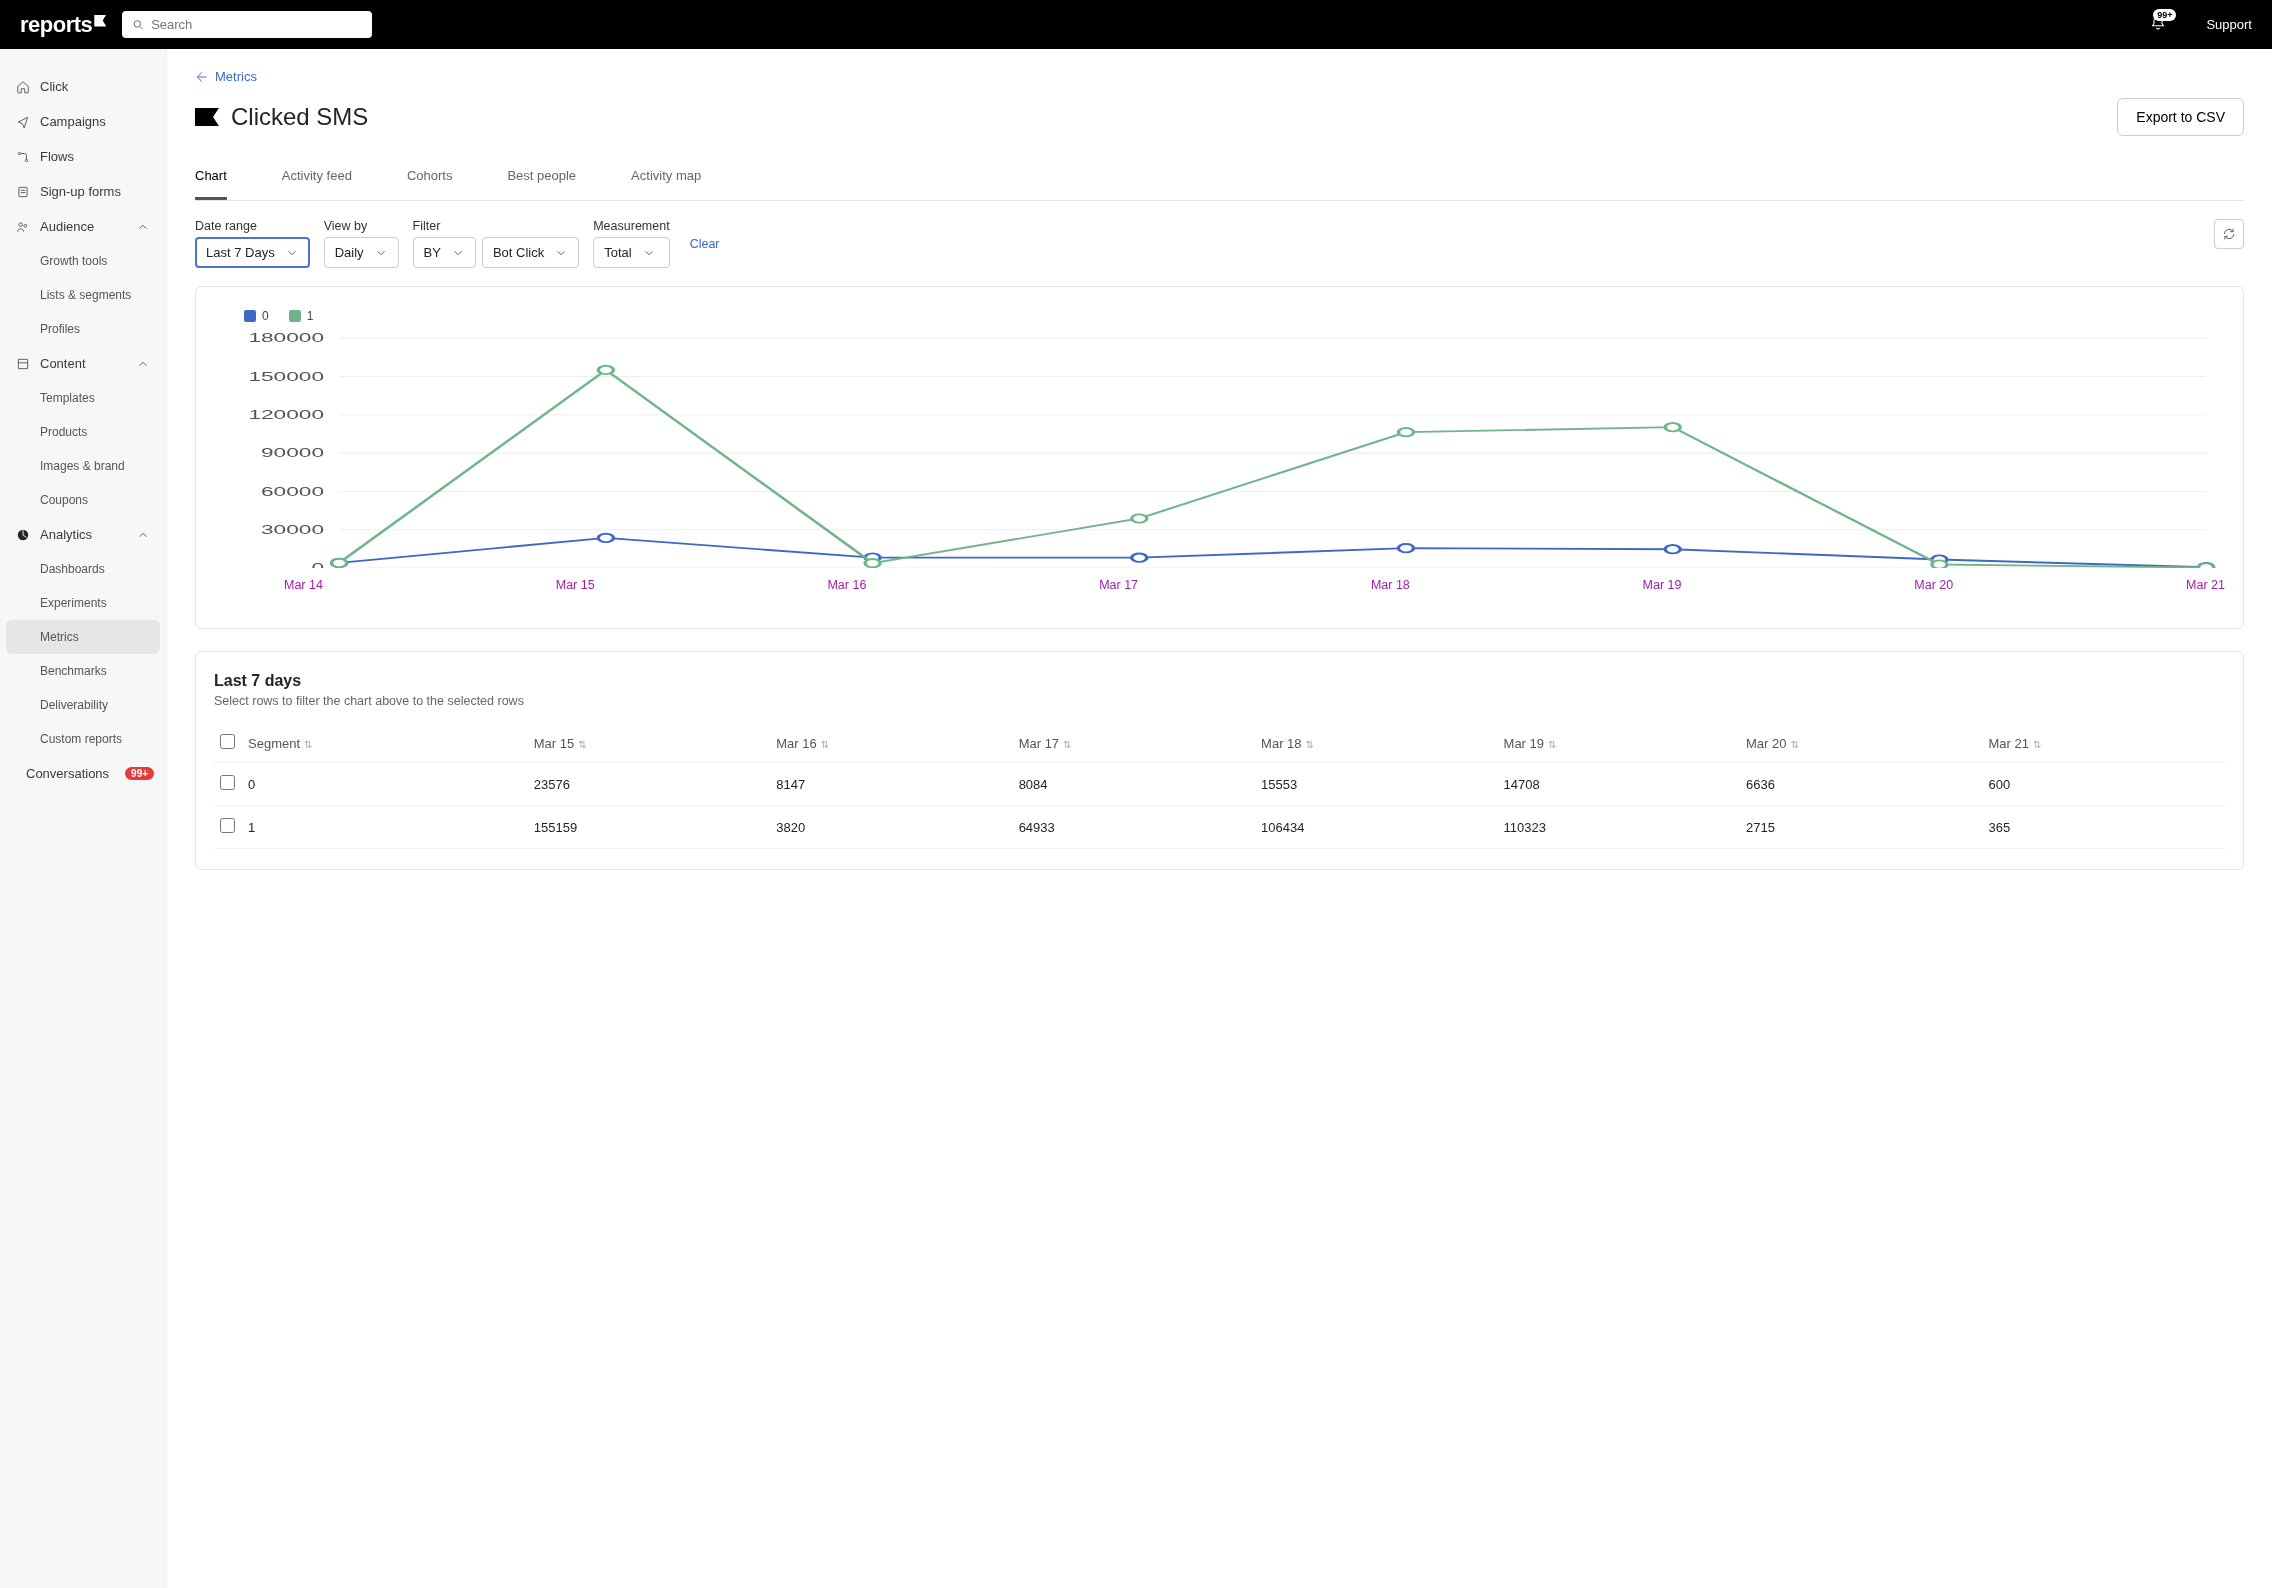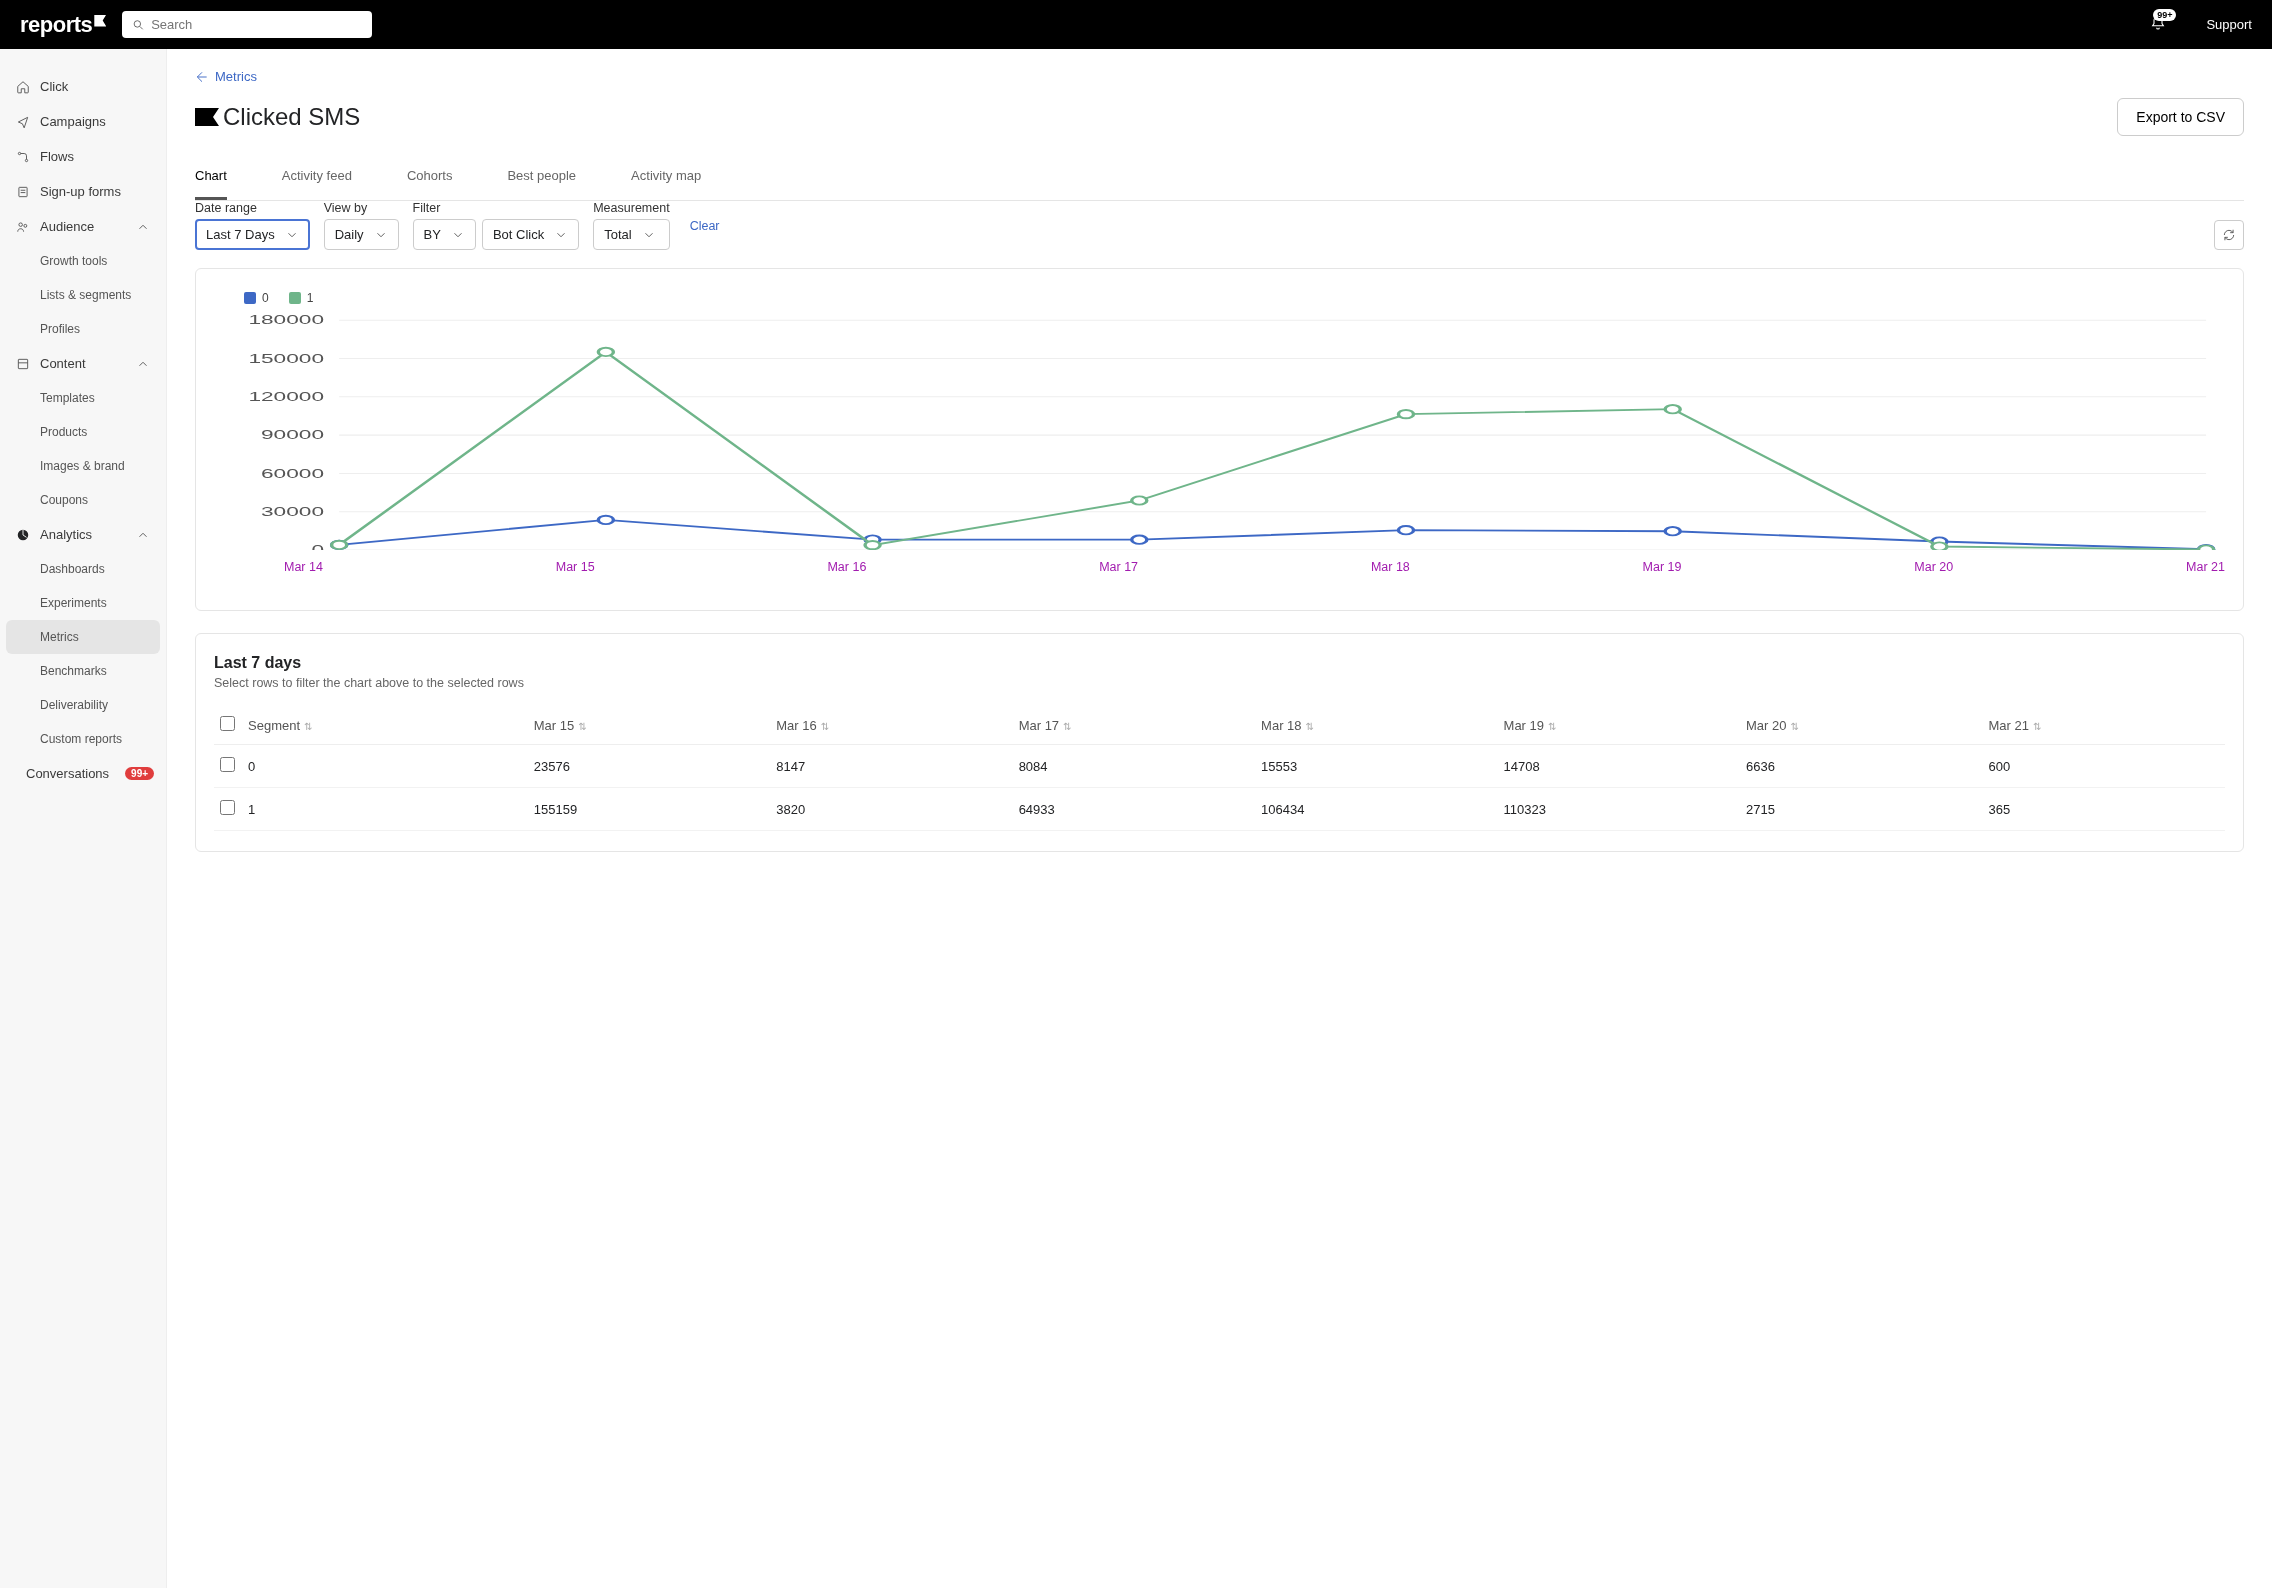--- a/index.html
+++ b/index.html
@@ -21,30 +21,30 @@
   .sidebar-item.sub { padding-left:40px; font-size:12px; color:#555; }
   .sidebar-item.active { background:#e5e5e5; font-weight:500; border-radius:6px; margin:0 6px; padding-left:34px; }
   .sidebar-item.top-level { font-weight:500; }
   .sidebar-chevron { margin-left:auto; }
   .pill-badge { background:#e03d3d; color:#fff; font-size:10px; font-weight:700; border-radius:10px; padding:1px 6px; margin-left:6px; }
   
   .main { flex:1; padding:20px 28px 40px; }
   .back-link { color:#3d68c5; font-size:13px; display:flex; align-items:center; gap:6px; margin-bottom:14px; }
   
   .title-row { display:flex; align-items:center; justify-content:space-between; margin-bottom:10px;}
-  .title-left { display:flex; align-items:center; gap:4px; }
+  .title-left { display:flex; align-items:center; gap:12px; }
   .flag-icon { width:24px; height:18px; background:#000; clip-path: polygon(0 0, 100% 0, 75% 50%, 100% 100%, 0 100%); }
   h1 { font-size:24px; font-weight:500; }
   .export-btn { border:1px solid #ccc; background:#fff; border-radius:6px; padding:10px 18px; font-size:14px; cursor:pointer; }
   
   .tabs { display:flex; gap:55px; border-bottom:1px solid #e5e5e5; margin-top:22px; }
   .tab { padding:10px 0 14px; font-size:13px; color:#666; cursor:pointer; border-bottom:3px solid transparent; }
   .tab.active { color:#000; border-bottom-color:#555; font-weight:500; }
   
-  .controls-row { display:flex; align-items:flex-end; gap:14px; }
+  .controls-row { display:flex; align-items:flex-start; gap:14px; margin-top:18px; }
   .control-group { display:flex; flex-direction:column; gap:4px; }
   .control-label { font-size:12.5px; color:#333; }
   .dropdown { border:1px solid #ccc; border-radius:4px; padding:7px 10px; font-size:13px; display:flex; align-items:center; gap:10px; cursor:pointer; background:#fff; }
   .dropdown.focus { border:2px solid #4a74d4; padding:6px 9px; }
   .filter-pair { display:flex; gap:6px; }
   .clear-link { color:#3d68c5; font-size:12.5px; align-self:center; margin-left:6px; cursor:pointer; }
   .controls-spacer { flex:1; }
   .refresh-btn { border:1px solid #ccc; border-radius:4px; width:30px; height:30px; display:flex; align-items:center; justify-content:center; cursor:pointer; }
   
   .chart-card { border:1px solid #e5e5e5; border-radius:6px; margin-top:18px; padding:22px 18px 30px; }

